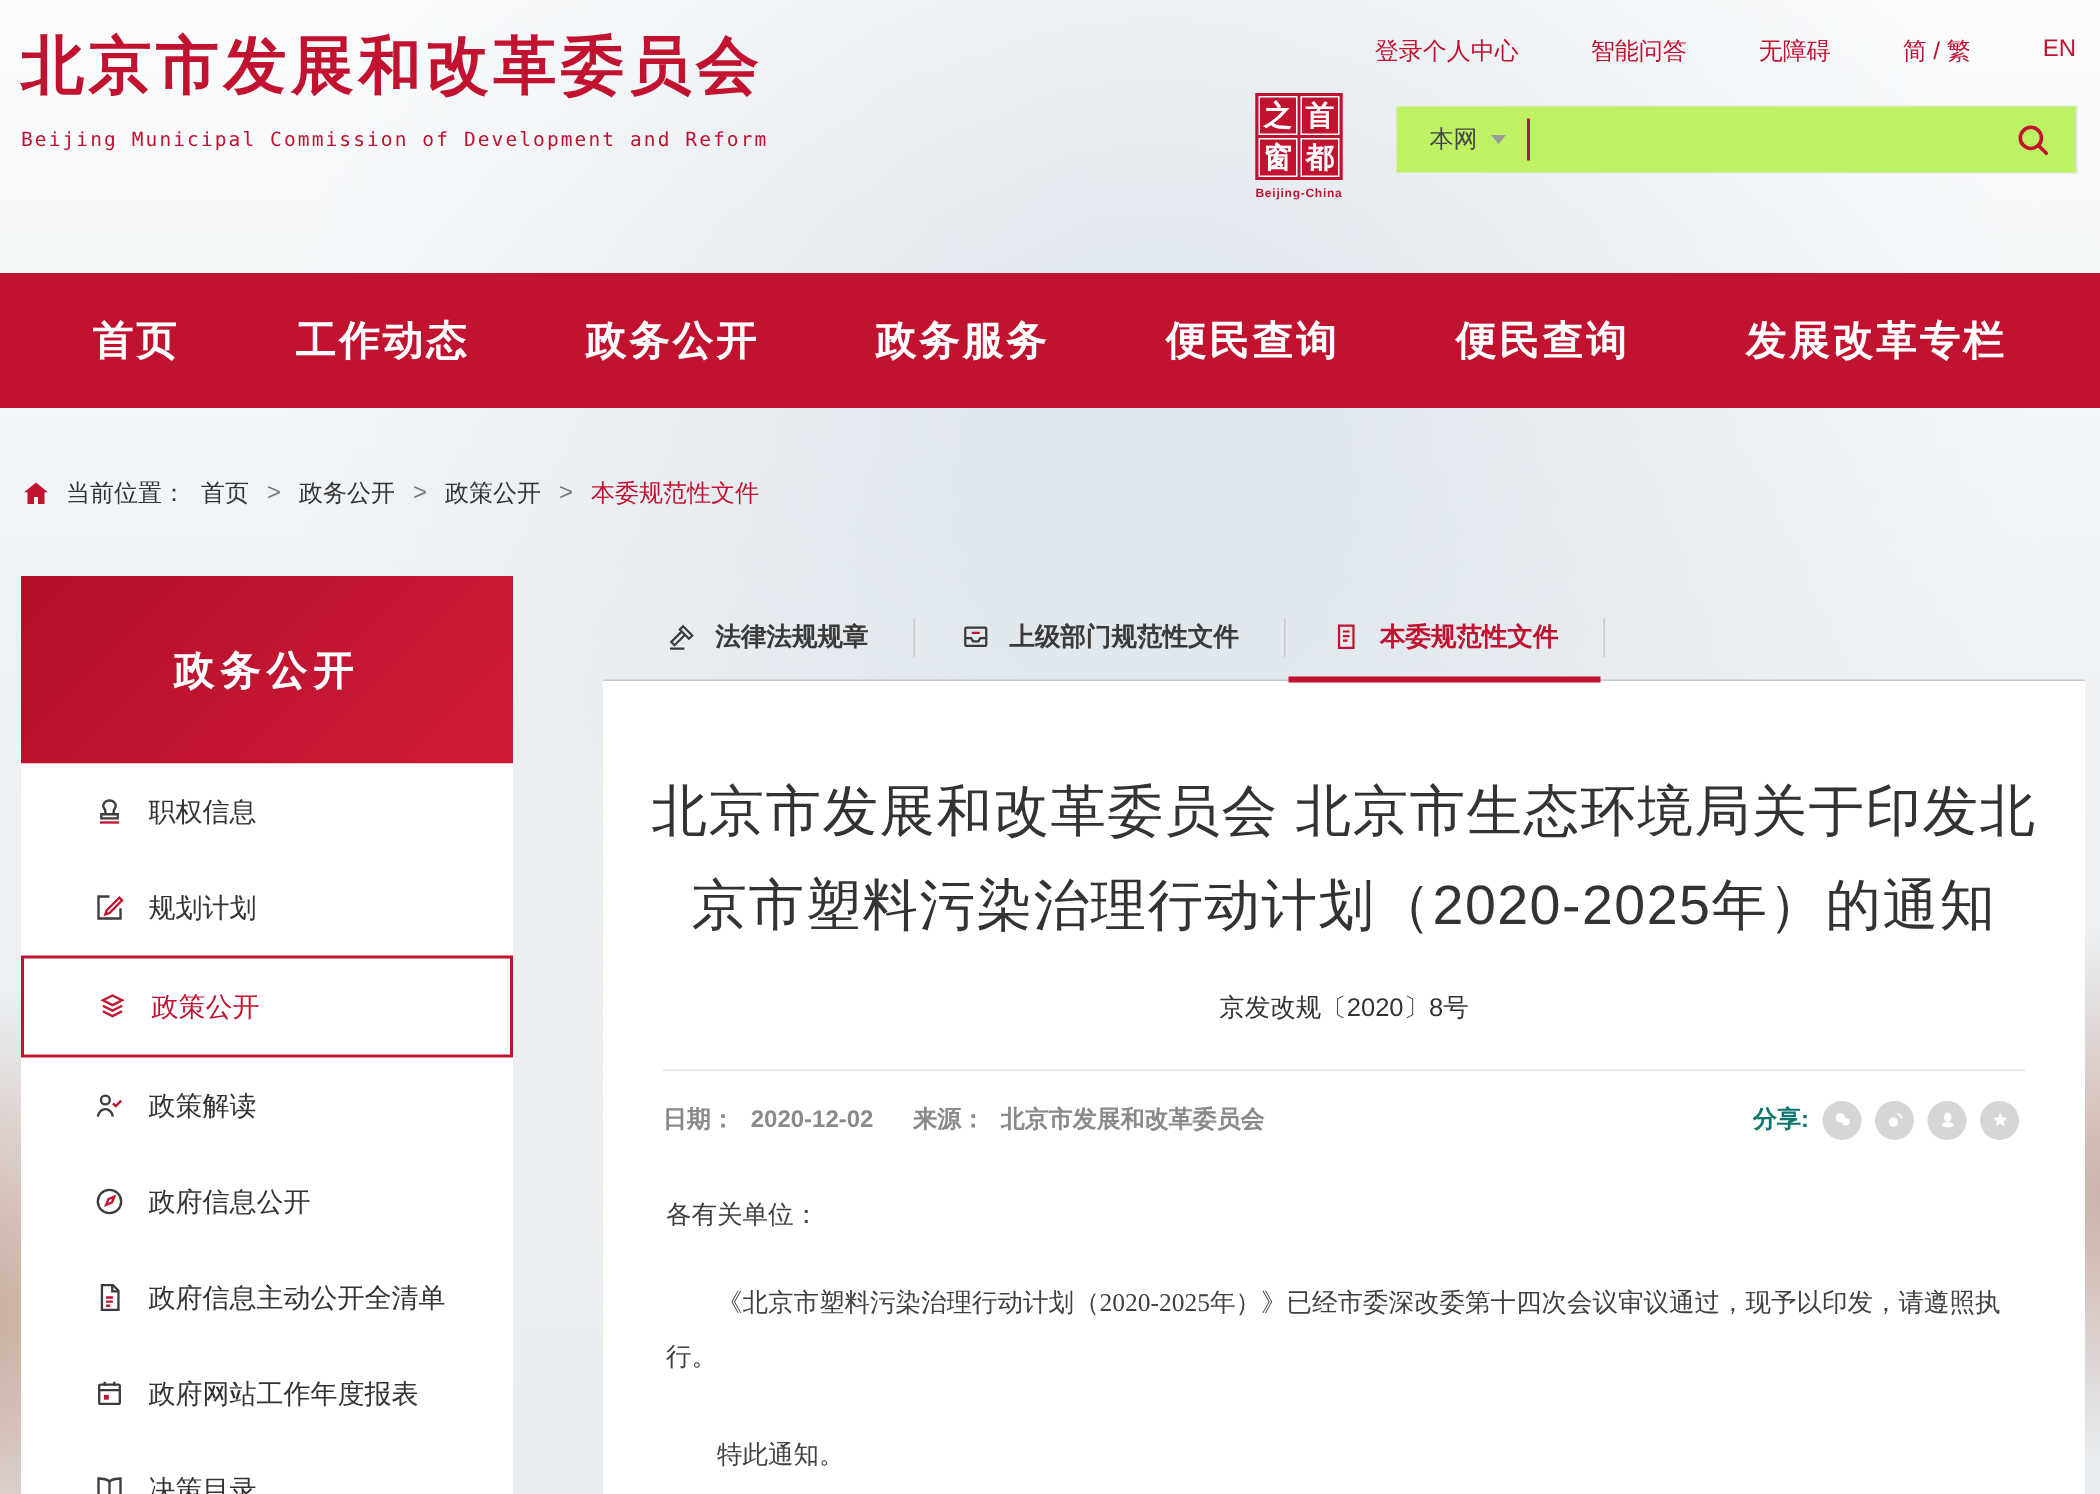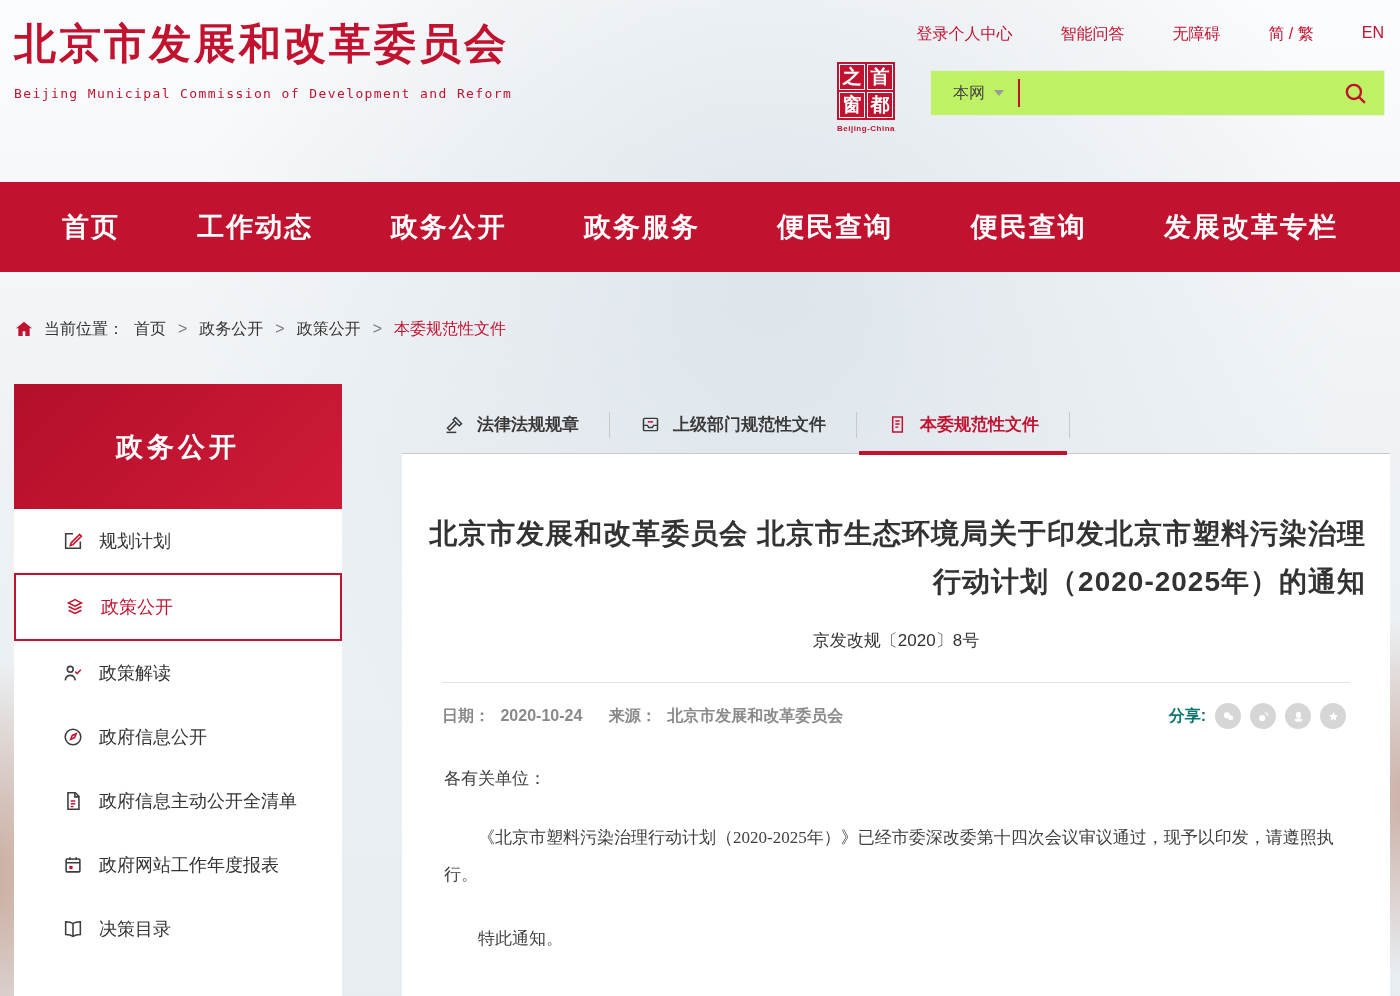--- a/index.html
+++ b/index.html
@@ -67,21 +67,21 @@
   .tab{position:relative; display:flex; align-items:center; gap:12px; padding:0 30px; height:100%;
     font-size:17px; font-weight:bold; color:#3a3a3a; cursor:pointer;}
   .tab .t-ico{color:#3a3a3a;}
   .tab.active{color:var(--red);}
   .tab.active .t-ico{color:var(--red);}
   .tab.active::after{content:""; position:absolute; left:2px; right:2px; bottom:-2px; height:4px; background:var(--red);}
   .tab-sep{width:1px; height:26px; background:#c9c9c9;}
 
   
   .card{background:#fff; min-height:540px; padding-top:56px;}
-  .a-title{font-size:28px; font-weight:bold; color:var(--ink); text-align:right;
+  .a-title{font-size:37px; font-weight:normal; color:var(--ink); text-align:center;
     max-width:940px; margin:0 auto; line-height:1.7; letter-spacing:1px;}
   .a-docnum{text-align:center; font-size:17px; color:var(--ink); margin-top:24px;}
   .a-rule{border:none; border-top:1px solid #e2e2e2; margin:30px 40px 0;}
   .a-meta{display:flex; justify-content:space-between; align-items:center; padding:20px 44px 0 40px;
     font-size:16px; color:#8a8a8a;}
   .a-meta .m-left span{margin-right:6px;font-weight:bold;}
   .a-meta .m-left .val{margin-right:22px; }
   .share{display:flex; align-items:center; gap:9px; color:#0f766e; font-weight:bold;}
   .share-btn{width:26px; height:26px; border-radius:50%; background:#d6d6d6; border:none; cursor:pointer;
     display:flex; align-items:center; justify-content:center; color:#fff;}
@@ -160,20 +160,30 @@
   <span class="sep">&gt;</span>
   <a class="crumb current">本委规范性文件</a>
 </div>
 
 <div class="layout">
 
   <aside class="sidebar">
     <div class="sidebar-title">政务公开</div>
     <div class="sidebar-items">
 
+      <div class="s-item">
+        <span class="s-ico">
+          <svg width="22" height="22" viewBox="0 0 24 24" fill="none" stroke="currentColor" stroke-width="1.7">
+            <path d="M9 14v-2.1C9 10 7.4 9.6 7.4 7.9A4.3 4.3 0 0112 4a4.3 4.3 0 014.6 3.9c0 1.7-1.6 2.1-1.6 4V14"></path>
+            <path d="M6 14h12v3H6z"></path>
+              <path d="M5 20h14" stroke="#c1122f"></path>
+          </svg>
+        </span>
+        <span class="s-label">职权信息</span>
+      </div>
 
       <div class="s-item">
         <span class="s-ico">
           <svg width="22" height="22" viewBox="0 0 24 24" fill="none" stroke="currentColor" stroke-width="1.7">
             <path d="M20 12.5V20H4V4h8"></path>
               <path d="M10 14l9.2-9.2 2 2L12 16l-3 1z" stroke="#c1122f"></path>
           </svg>
         </span>
         <span class="s-label">规划计划</span>
       </div>
@@ -283,21 +293,21 @@
     </div>
 
     <div class="card">
       <h1 class="a-title">北京市发展和改革委员会 北京市生态环境局关于印发北京市塑料污染治理行动计划（2020-2025年）的通知</h1>
       <div class="a-docnum">京发改规〔2020〕8号</div>
       <hr class="a-rule">
 
       <div class="a-meta">
         <div class="m-left">
           <span>日期：</span>
-          <span class="val">2020-10-24</span>
+          <span class="val">2020-12-02</span>
           <span>来源：</span>
           <span class="val">北京市发展和改革委员会</span>
         </div>
         <div class="share">
           <span>分享:</span>
           <button class="share-btn">
             <svg width="15" height="15" viewBox="0 0 24 24" fill="#fff">
                 <circle cx="9.5" cy="10" r="5"></circle>
                 <circle cx="15.5" cy="14" r="4"></circle>
               </svg>

